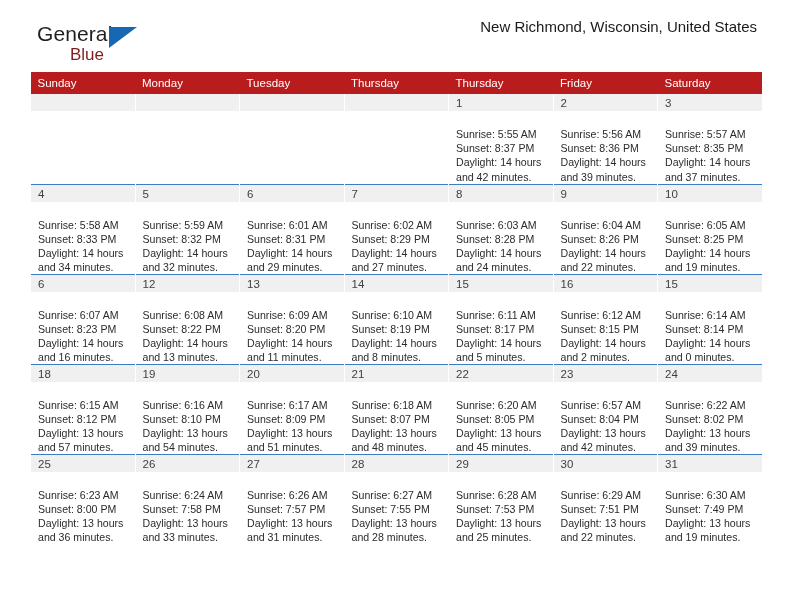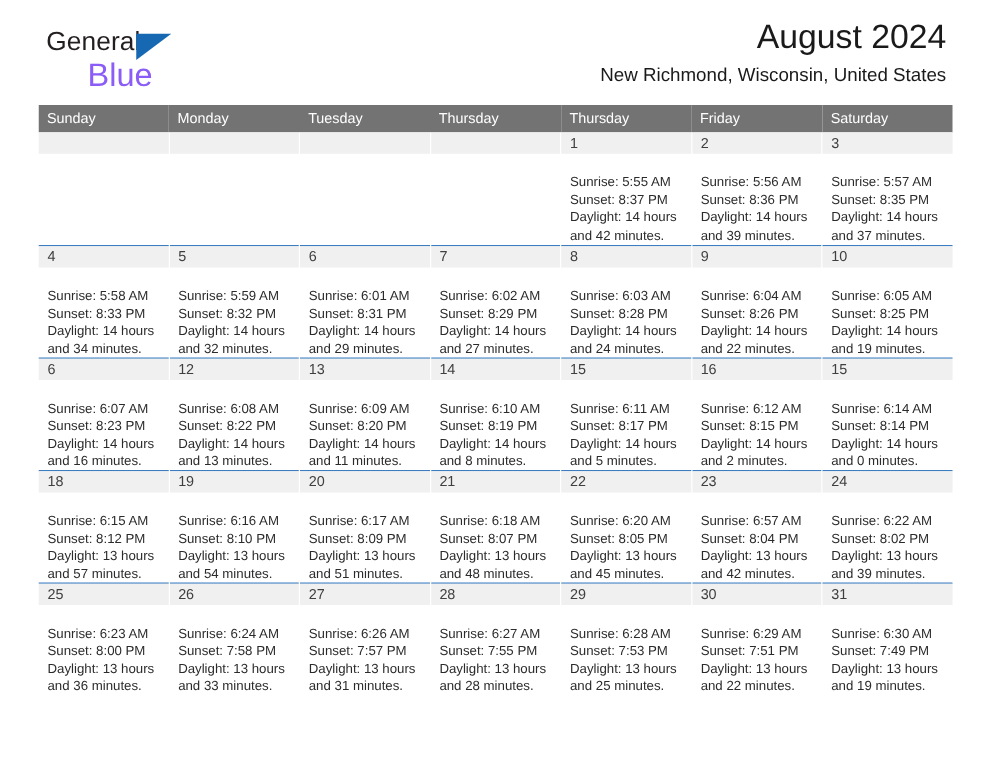--- a/index.html
+++ b/index.html
@@ -18,21 +18,21 @@
     position: relative;
     width: 792px;
     height: 612px;
     box-sizing: border-box;
     padding: 0 30px;
   }
 
   
   .header {
     position: relative;
-    height: 84px;
+    height: 72px;
   }
   .brand {
     position: absolute;
     left: 7px;
     top: 22px;
     width: 130px;
     height: 52px;
   }
   .brand-general {
     position: absolute;
@@ -49,22 +49,22 @@
     top: 5px;
     width: 0;
     height: 0;
     border-left: 28px solid #1668b3;
     border-bottom: 21px solid transparent;
   }
   .brand-blue {
     position: absolute;
     left: 33px;
     top: 23px;
-    font-size: 26px;
-    color: #8b5cf6;
+    font-size: 17px;
+    color: #7f1d1d;
     font-family: "Liberation Sans", sans-serif;
   }
   .title-block {
     position: absolute;
     right: 5px;
     top: 12px;
     text-align: right;
   }
   .cal-title {
     font-size: 27px;
@@ -81,21 +81,21 @@
     white-space: nowrap;
   }
 
   
   .calendar {
     width: 732px;
     border-collapse: collapse;
     table-layout: fixed;
   }
   .calendar thead th {
-    background: #737373;
+    background: #b91c1c;
     color: #ffffff;
     font-size: 11.5px;
     font-weight: normal;
     text-align: left;
     padding: 5px 0 5px 7px;
     height: 21px;
     box-sizing: border-box;
     border: none;
   }
   .calendar tbody tr {
@@ -146,21 +146,20 @@
 
   <div class="header">
 
     <div class="brand">
       <span class="brand-general">General</span>
       <span class="brand-tri"></span>
       <span class="brand-blue">Blue</span>
     </div>
 
     <div class="title-block">
-      <div class="cal-title">August 2024</div>
       <div class="cal-subtitle">New Richmond, Wisconsin, United States</div>
     </div>
 
   </div>
 
   <table class="calendar">
     <thead>
       <tr id="weekday-row">
           <th>Sunday</th>
           <th>Monday</th>

